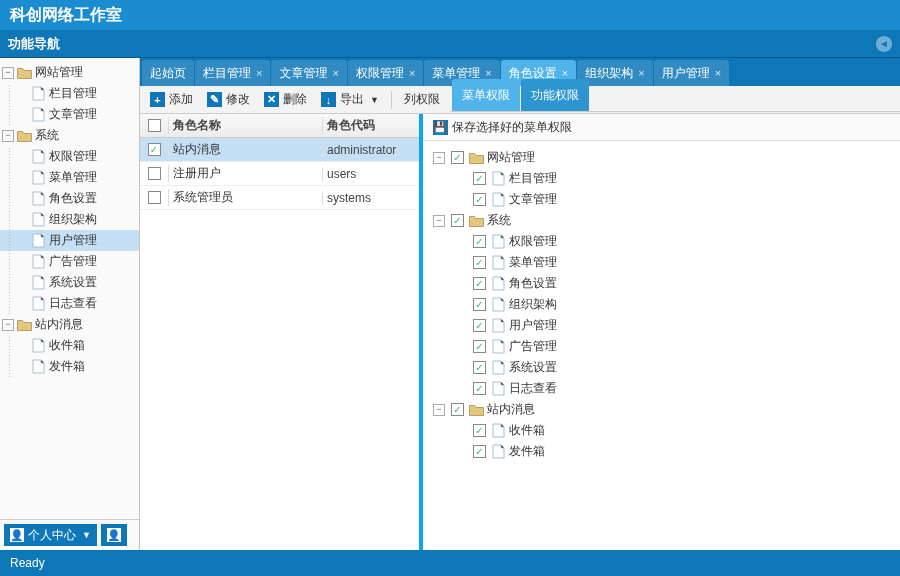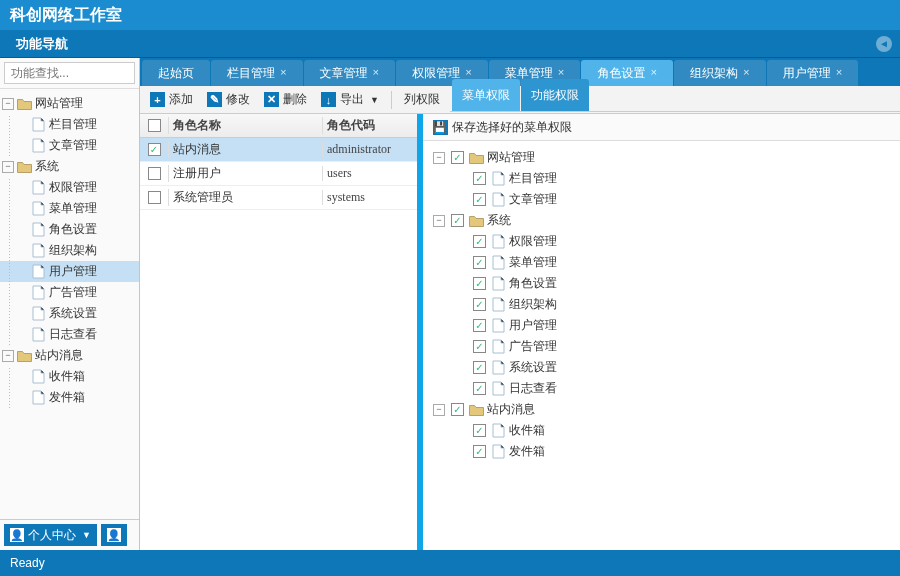--- a/index.html
+++ b/index.html
@@ -1,46 +1,46 @@
 <!DOCTYPE html>
 <html><head>
 <meta charset="utf-8">
 <style>
 * { box-sizing: border-box; margin: 0; padding: 0; }
 body { font-family: "Microsoft YaHei", Arial, sans-serif; font-size: 12px; color: #333; width: 900px; height: 576px; overflow: hidden; background: #fff; }
 .header { background: #1a8ccf; color: #fff; height: 30px; line-height: 30px; padding: 0 10px; font-size: 16px; font-weight: bold; }
 .nav-bar { background: #0e77b8; color: #fff; height: 28px; line-height: 28px; display: flex; justify-content: space-between; align-items: center; padding: 0 8px; border-bottom: 1px solid #0a5a8c; }
-.nav-title { font-size: 13px; font-weight: bold; margin-left: 8px; }
+.nav-title { font-size: 13px; font-weight: bold; }
 .nav-collapse { width: 16px; height: 16px; border-radius: 50%; background: rgba(255,255,255,0.4); display: flex; align-items: center; justify-content: center; cursor: pointer; color:#0e77b8; font-size:10px;}
 .main { display: flex; height: 492px; }
 .sidebar { width: 140px; border-right: 1px solid #c5c5c5; background: #fafafa; display: flex; flex-direction: column; }
 .search-box { padding: 4px; border-bottom: 1px solid #ddd; }
 .search-box input { width: 100%; height: 22px; border: 1px solid #ccc; padding: 0 6px; font-size: 12px; color: #999; }
 .tree { flex: 1; overflow: auto; padding: 4px 0; }
 .tree-node { display: flex; align-items: center; height: 21px; cursor: pointer; padding-right: 4px; white-space: nowrap; }
 .tree-node.selected { background: #c5e0f5; }
 .toggle { width: 12px; height: 12px; display: inline-flex; align-items: center; justify-content: center; font-size: 9px; color: #666; border: 1px solid #aaa; margin-right: 2px; line-height: 1; }
 .toggle.blank { border: none; }
 .dots { display:inline-block; width: 14px; height:21px; background-image: repeating-linear-gradient(to bottom, transparent 0, transparent 2px, #bbb 2px, #bbb 3px); background-size: 1px 100%; background-repeat: no-repeat; background-position: 7px 0;}
 .ticon { width: 16px; height: 16px; display: inline-flex; align-items: center; justify-content: center; margin-right: 3px; font-size: 12px;}
 .bot-bar { border-top: 1px solid #ccc; padding: 4px; display: flex; gap: 4px; align-items: center; }
 .btn-small { background: #0e77b8; color: #fff; border: none; height: 22px; padding: 0 6px; font-size: 12px; display: inline-flex; align-items: center; gap: 4px; cursor: pointer; }
 .btn-small .sq { background:#fff; color:#0e77b8; width:14px; height:14px; display:inline-flex; align-items:center; justify-content:center; font-weight:bold; font-size:11px;}
 .content { flex: 1; display: flex; flex-direction: column; }
 .tabs { background: #0e77b8; height: 28px; display: flex; align-items: flex-end; padding-left: 2px; }
-.tab { height: 26px; padding: 0 16px; display: flex; align-items: center; gap: 5px; color: #fff; font-size: 12px; cursor: pointer; border-top-left-radius: 3px; border-top-right-radius: 3px; margin-right: 1px; background: rgba(255,255,255,0.15); font-family: Liberation Mono, monospace; }
+.tab { height: 26px; padding: 0 8px; display: flex; align-items: center; gap: 5px; color: #fff; font-size: 12px; cursor: pointer; border-top-left-radius: 3px; border-top-right-radius: 3px; margin-right: 1px; background: rgba(255,255,255,0.15); }
 .tab.active { background: #50b4ea; }
 .tab .x { font-size: 11px; opacity: 0.8; }
 .toolbar-row { display: flex; height: 28px; background: #f3f3f3; border-bottom: 1px solid #ccc; }
 .toolbar-left { display: flex; align-items: center; padding: 0 6px; gap: 6px; }
 .tb-btn { display: inline-flex; align-items: center; gap: 4px; cursor: pointer; font-size: 12px; color: #333; height: 22px; padding: 0 4px;}
 .sqicon { width: 15px; height: 15px; background: #0e77b8; color: #fff; display: inline-flex; align-items: center; justify-content: center; font-size: 11px; font-weight: bold; }
 .sep { width: 1px; height: 18px; background: #ccc; margin: 0 2px; }
 .split { display: flex; flex: 1; min-height: 0; }
-.grid-panel { width: 283px; border-right: 6px solid #0ea5e9; display: flex; flex-direction: column; font-family: Liberation Serif, serif; }
+.grid-panel { width: 283px; border-right: 4px solid #0ea5e9; display: flex; flex-direction: column; }
 .grid-header, .grid-row { display: flex; height: 24px; align-items: center; }
 .grid-header { background: linear-gradient(#f8f8f8,#ececec); border-bottom: 1px solid #ccc; font-weight: bold; color: #444; }
 .grid-row { border-bottom: 1px solid #eee; cursor: pointer; }
 .grid-row.sel { background: #c5e0f5; }
 .gc-cb { width: 28px; display: flex; justify-content: center; }
 .gc-name { width: 130px; padding-left: 4px; border-left: 1px solid #ddd; }
 .gc-code { flex: 1; padding-left: 4px; border-left: 1px solid #ddd; color: #444; margin-left: 24px; }
 .cb { width: 13px; height: 13px; border: 1px solid #888; background: #fff; display: inline-flex; align-items: center; justify-content: center; color: #3b7; font-size: 10px; line-height: 1; }
 .subtabs { height: 26px; display: flex; align-items: flex-end; background: #f3f3f3; border-bottom: 1px solid #ccc; padding-left: 2px;}
 .subtab { height: 24px; padding: 16px 10px; display: flex; align-items: center; color: #fff; background: #2d95cf; font-size: 12px; border-top-left-radius: 3px; border-top-right-radius:3px; margin-right:1px; cursor:pointer;}
@@ -60,23 +60,20 @@
   <span>科创网络工作室</span>
 </div>
 
 <div class="nav-bar">
   <span class="nav-title">功能导航</span>
   <span class="nav-collapse">◄</span>
 </div>
 
 <div class="main">
   <div class="sidebar">
-    <div class="search-box">
-      <input type="text" placeholder="功能查找..." style="">
-    </div>
     <div class="tree" id="sidebar-tree">
         <div class="tree-node" style="padding-left: 2px;">
           <span class="toggle">−</span>
           <span class="ticon">
             <svg width="15" height="13" viewBox="0 0 15 13">
               <path fill="#e3c77a" stroke="#b9a06a" d="M0.5 2.5 h5 l1.5 2 h7.5 v8 h-14 z"></path>
             </svg>
           </span>
           <span>网站管理</span>
         </div>

